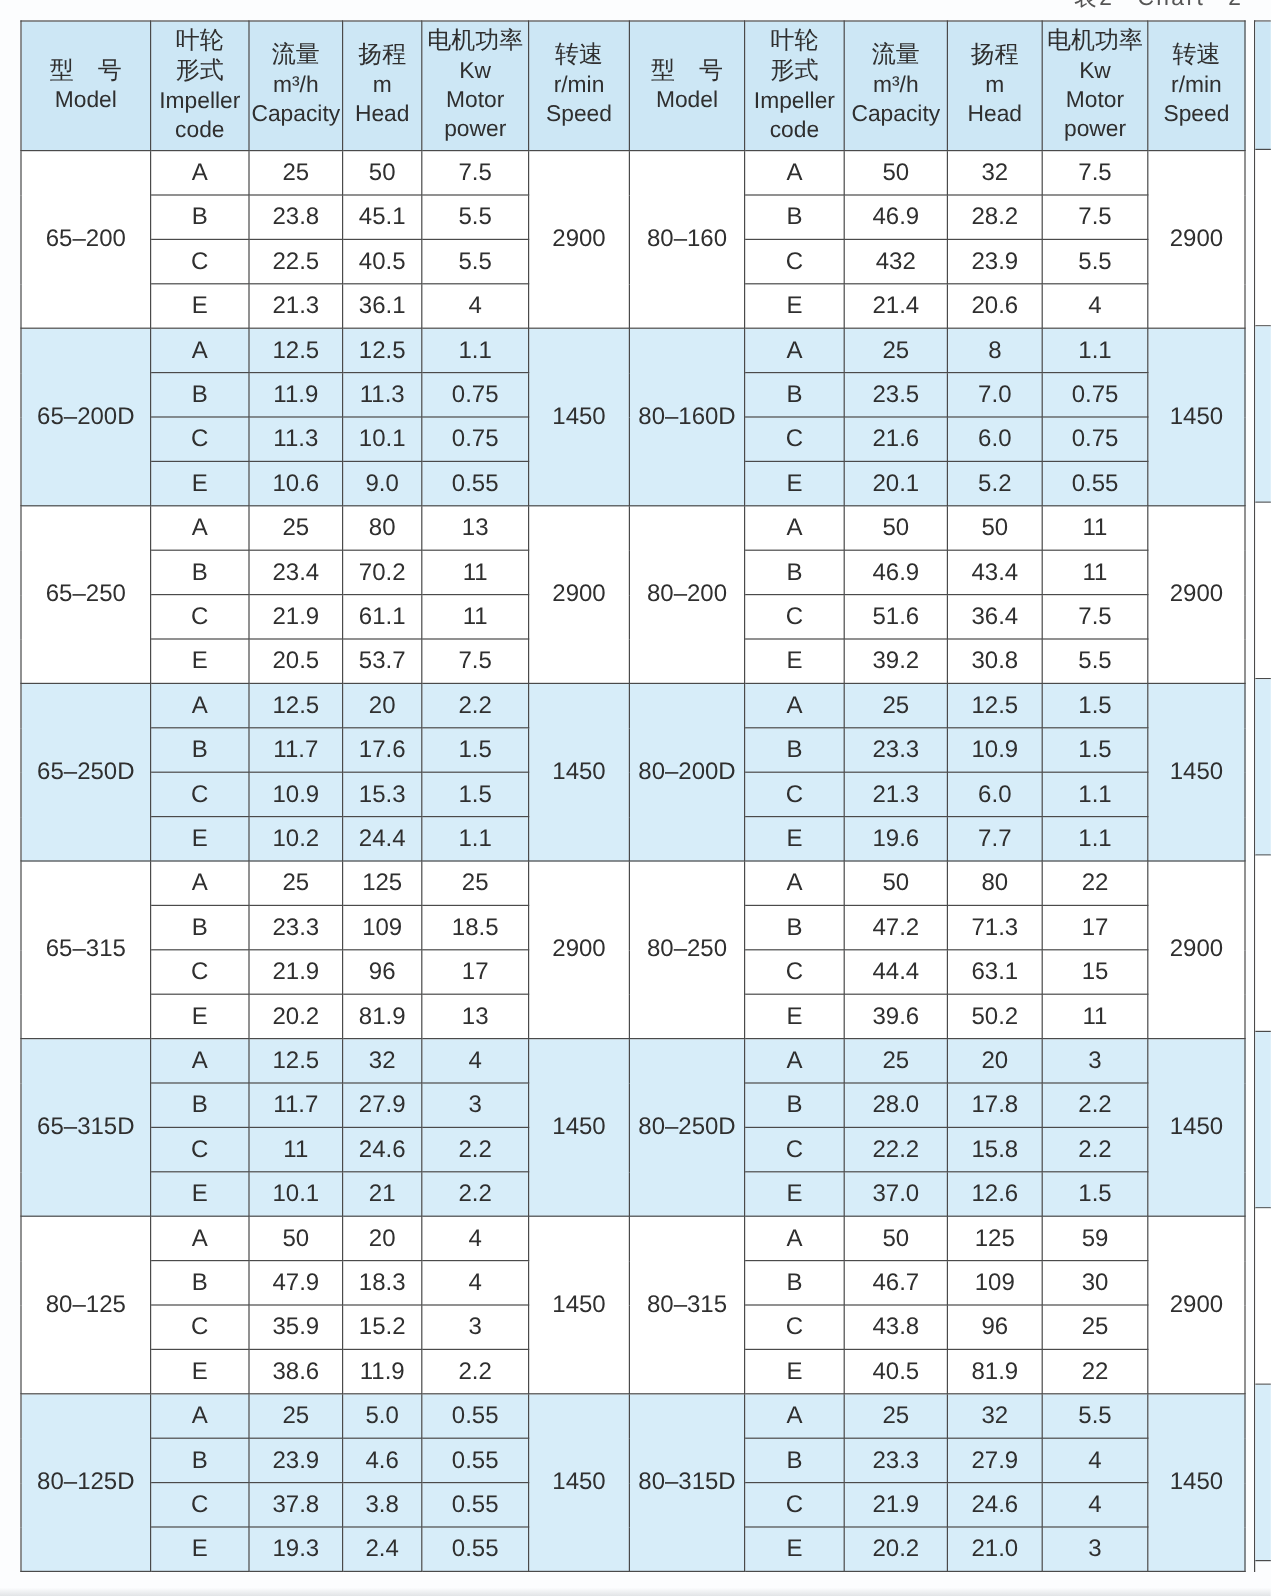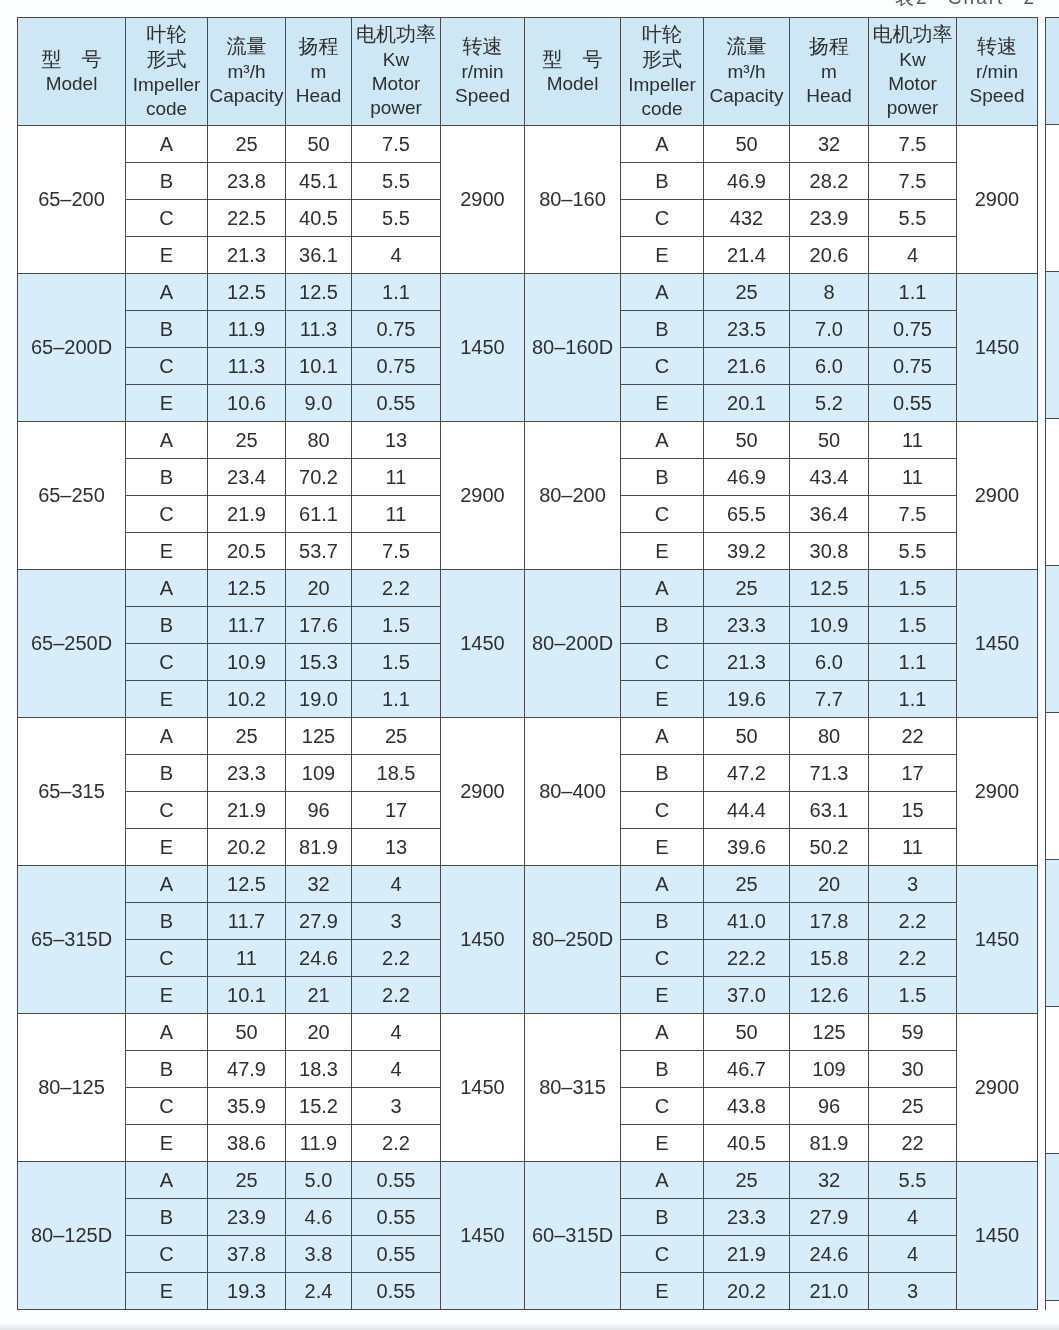--- a/index.html
+++ b/index.html
@@ -253,21 +253,21 @@
         <td>46.9</td>
         <td>43.4</td>
         <td>11</td>
       </tr>
       <tr class="white">
         <td>C</td>
         <td>21.9</td>
         <td>61.1</td>
         <td>11</td>
         <td>C</td>
-        <td>65.5</td>
+        <td>51.6</td>
         <td>36.4</td>
         <td>7.5</td>
       </tr>
       <tr class="white">
         <td>E</td>
         <td>20.5</td>
         <td>53.7</td>
         <td>7.5</td>
         <td>E</td>
         <td>39.2</td>
@@ -304,35 +304,35 @@
         <td>15.3</td>
         <td>1.5</td>
         <td>C</td>
         <td>21.3</td>
         <td>6.0</td>
         <td>1.1</td>
       </tr>
       <tr class="blue">
         <td>E</td>
         <td>10.2</td>
-        <td>19.0</td>
+        <td>24.4</td>
         <td>1.1</td>
         <td>E</td>
         <td>19.6</td>
         <td>7.7</td>
         <td>1.1</td>
       </tr>
       <tr class="white">
         <td rowspan="4">65–315</td>
         <td>A</td>
         <td>25</td>
         <td>125</td>
         <td>25</td>
         <td rowspan="4">2900</td>
-        <td rowspan="4">80–400</td>
+        <td rowspan="4">80–250</td>
         <td>A</td>
         <td>50</td>
         <td>80</td>
         <td>22</td>
         <td rowspan="4">2900</td>
       </tr>
       <tr class="white">
         <td>B</td>
         <td>23.3</td>
         <td>109</td>
@@ -375,21 +375,21 @@
         <td>20</td>
         <td>3</td>
         <td rowspan="4">1450</td>
       </tr>
       <tr class="blue">
         <td>B</td>
         <td>11.7</td>
         <td>27.9</td>
         <td>3</td>
         <td>B</td>
-        <td>41.0</td>
+        <td>28.0</td>
         <td>17.8</td>
         <td>2.2</td>
       </tr>
       <tr class="blue">
         <td>C</td>
         <td>11</td>
         <td>24.6</td>
         <td>2.2</td>
         <td>C</td>
         <td>22.2</td>
@@ -450,21 +450,21 @@
         <td>81.9</td>
         <td>22</td>
       </tr>
       <tr class="blue">
         <td rowspan="4">80–125D</td>
         <td>A</td>
         <td>25</td>
         <td>5.0</td>
         <td>0.55</td>
         <td rowspan="4">1450</td>
-        <td rowspan="4">60–315D</td>
+        <td rowspan="4">80–315D</td>
         <td>A</td>
         <td>25</td>
         <td>32</td>
         <td>5.5</td>
         <td rowspan="4">1450</td>
       </tr>
       <tr class="blue">
         <td>B</td>
         <td>23.9</td>
         <td>4.6</td>

